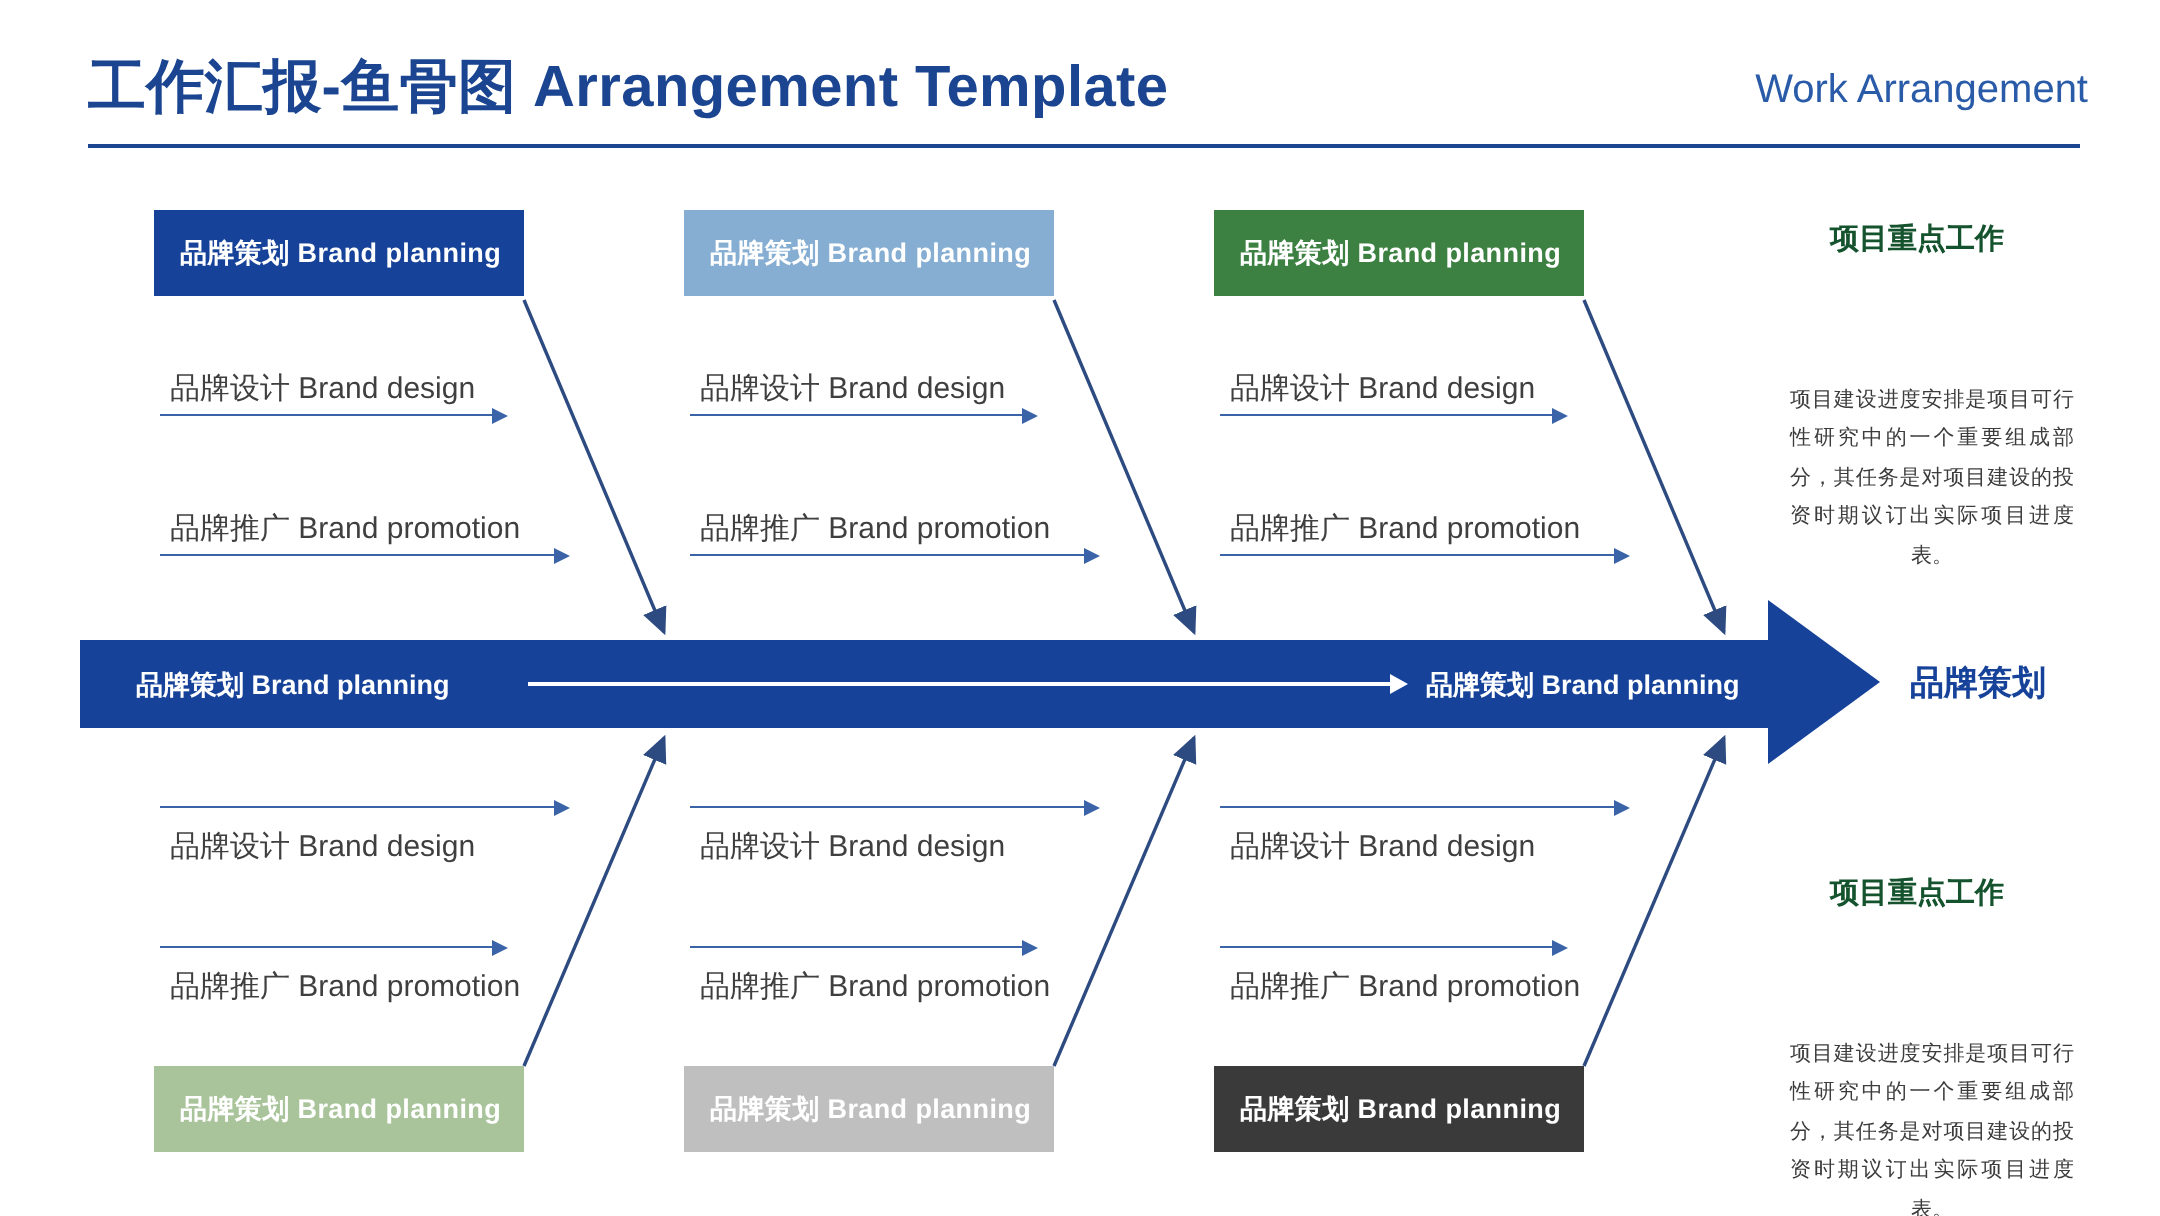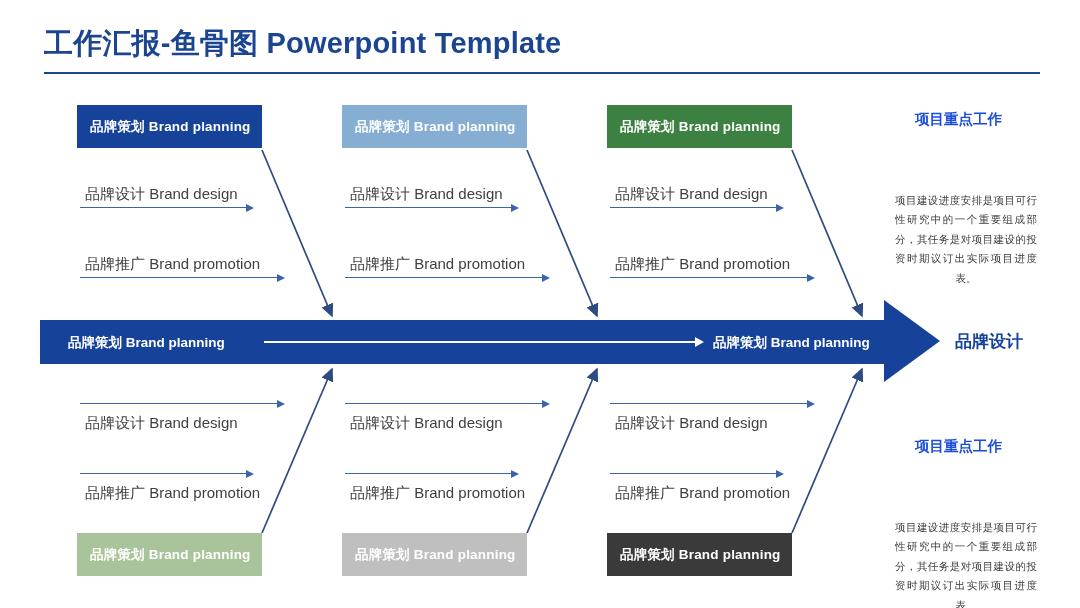--- a/index.html
+++ b/index.html
@@ -73,37 +73,38 @@
     border-top:5px solid transparent;border-bottom:5px solid transparent;
     border-left:9px solid #ffffff;
   }
   .spine-end-label{
     position:absolute;left:955px;top:330px;
     font-size:17px;font-weight:700;color:#16429a;white-space:nowrap;
   }
 
   
   .panel-title{
-    position:absolute;font-size:14.5px;font-weight:700;color:#1d4ed8;
+    position:absolute;font-size:14.5px;font-weight:700;color:#14532d;
     white-space:nowrap;
   }
   .panel-body{
     position:absolute;width:142px;font-size:10.5px;line-height:1.85;
     color:#3c3c3c;text-align:justify;text-align-last:center;margin-top:44px;
   }
 
   
   #bones{position:absolute;left:0;top:0;width:1080px;height:608px;}
 </style>
 </head>
 <body>
 
 <div id="stage">
 
-  <div class="hdr-title">工作汇报-鱼骨图 Powerpoint Template</div>
+  <div class="hdr-title">工作汇报-鱼骨图 Arrangement Template</div>
+  <div class="hdr-sub">Work Arrangement</div>
   <div class="hdr-rule"></div>
 
   <svg id="bones" viewBox="0 0 1080 608" xmlns="http://www.w3.org/2000/svg">
     <defs>
       <marker id="ah" markerWidth="9" markerHeight="9" refX="7" refY="4.5" orient="auto">
         <path d="M0,0.8 L8,4.5 L0,8.2 z" fill="#2d4b80"></path>
       </marker>
     </defs>
 
     <line x1="262" y1="150" x2="332" y2="316" stroke="#2d4b80" stroke-width="1.7" marker-end="url(#ah)"></line>
@@ -159,21 +160,21 @@
   </div>
 
   <div class="spine-body"></div>
   <div class="spine-head"></div>
   <div class="spine-text" style="left:68px;">品牌策划 Brand planning</div>
   <div class="spine-inner-arrow" style="left:264px;width:440px;">
     <div class="shaft" style="width:431px;"></div>
       <div class="head" style="left:431px;"></div>
   </div>
   <div class="spine-text" style="left:713px;">品牌策划 Brand planning</div>
-  <div class="spine-end-label">品牌设计</div>
+  <div class="spine-end-label">品牌策划</div>
 
   <div class="bone-arrow" style="left:80px;top:399px;width:205px;">
     <div class="shaft" style="width:197px;"></div>
       <div class="head" style="left:197px;"></div>
   </div>
   <div class="bone-label" style="left:85px;top:414px;">品牌设计 Brand design</div>
   <div class="bone-arrow" style="left:80px;top:469px;width:174px;">
     <div class="shaft" style="width:166px;"></div>
       <div class="head" style="left:166px;"></div>
   </div>

